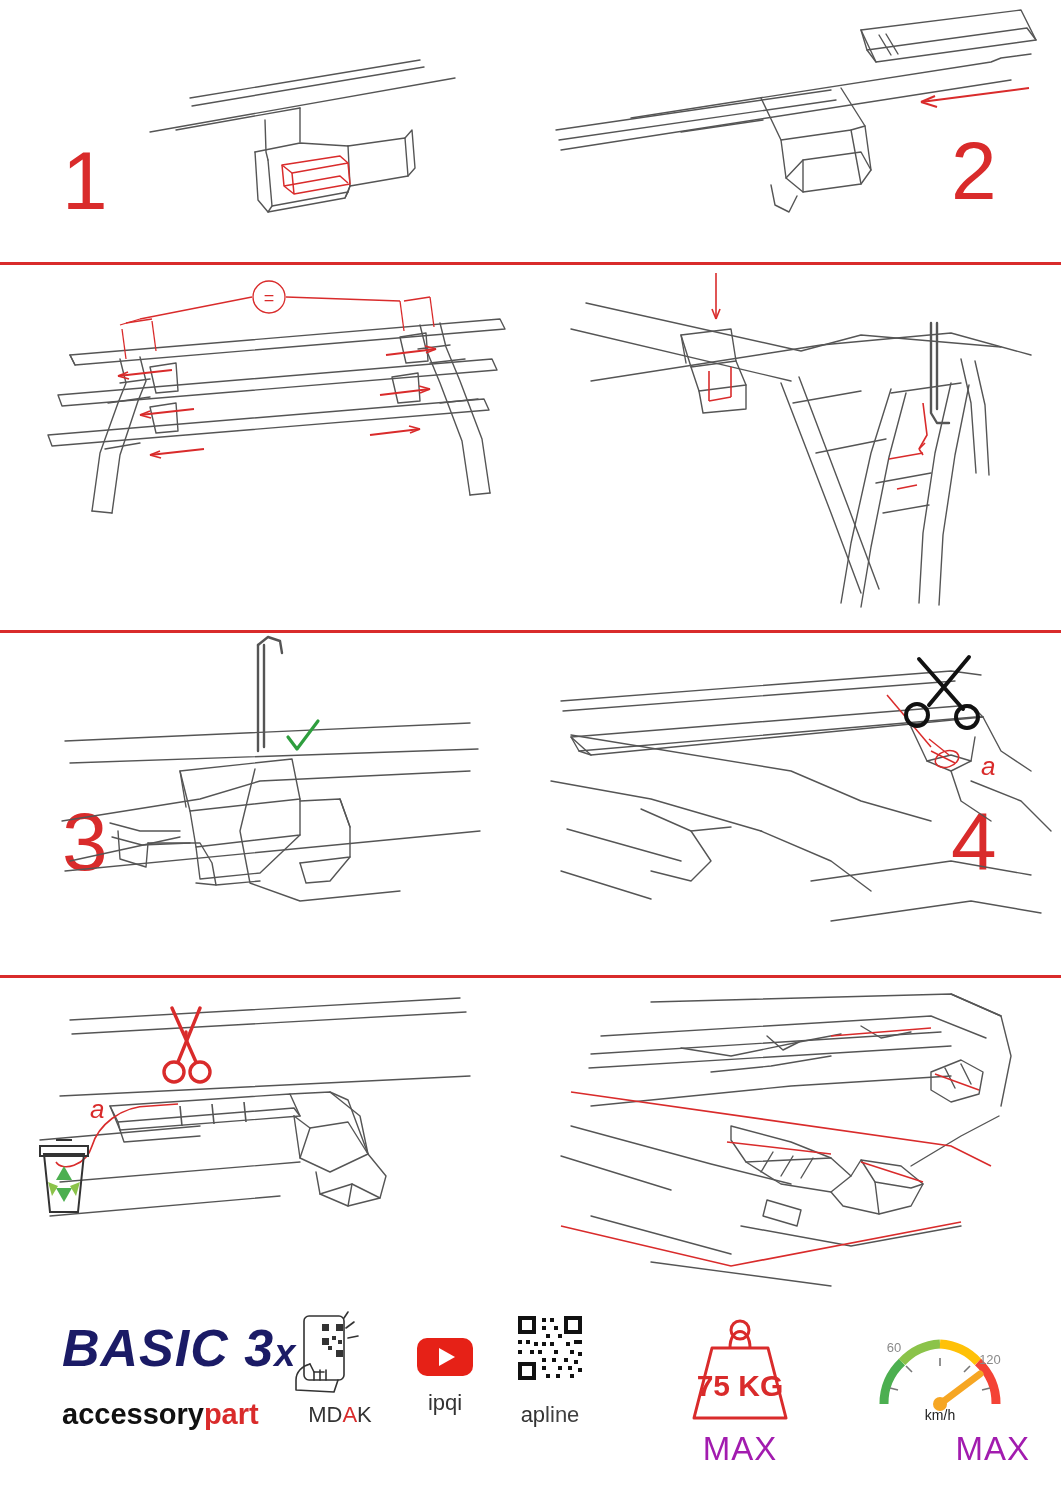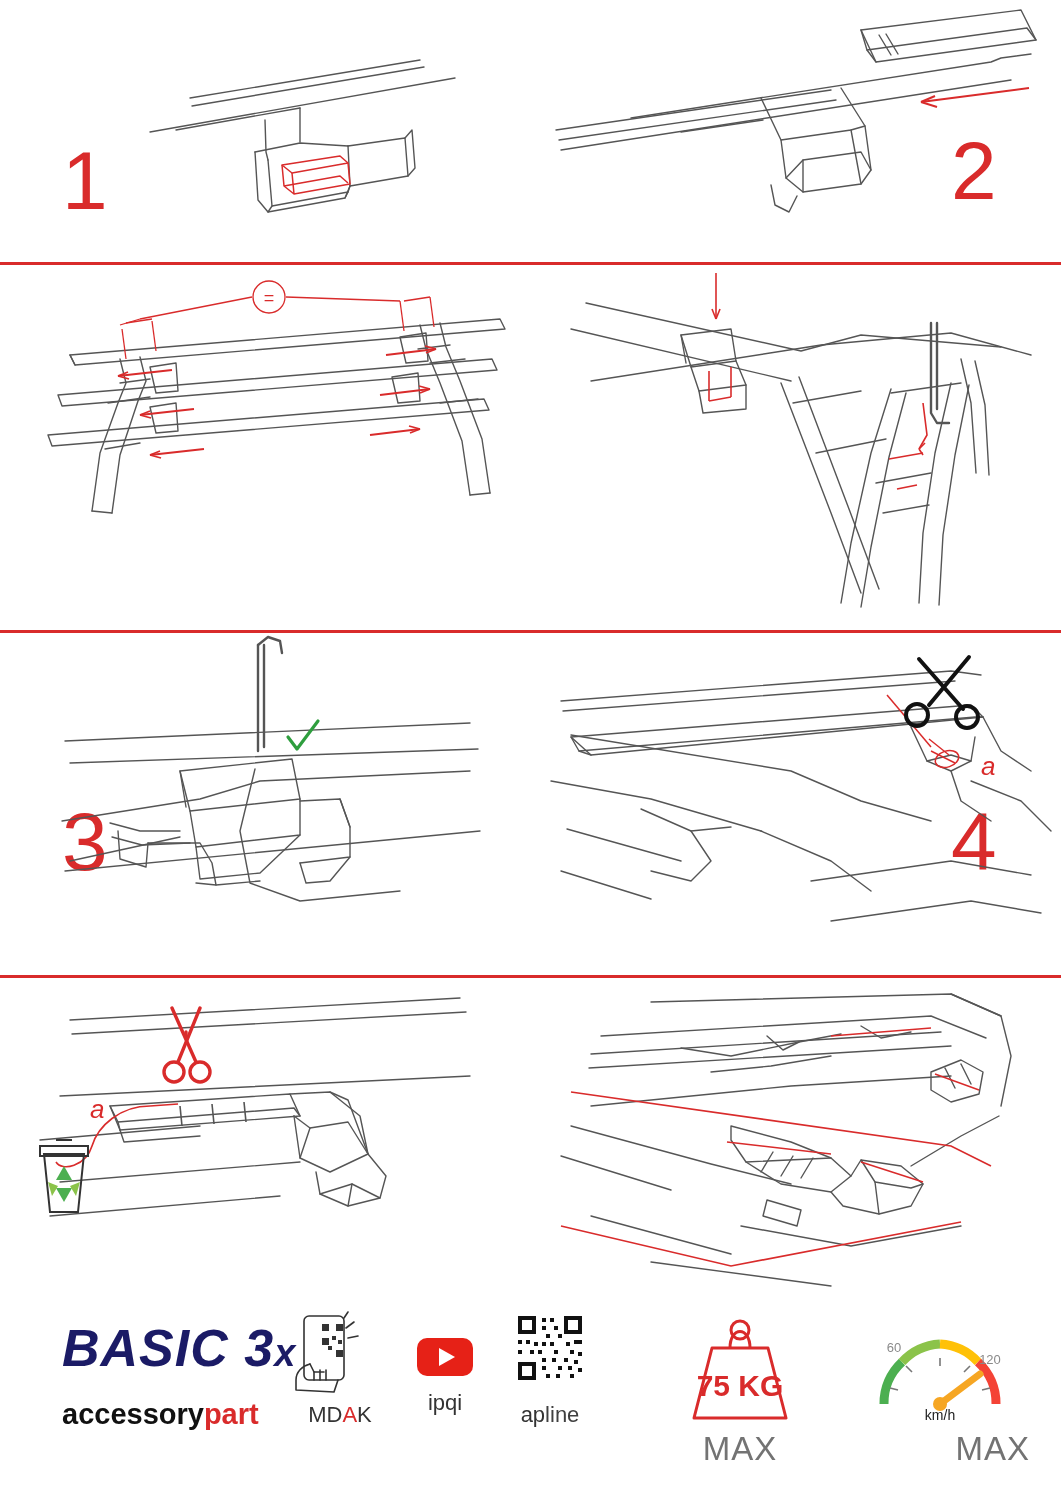--- a/index.html
+++ b/index.html
@@ -41,21 +41,21 @@
   .logo-label{
     font-family:"Liberation Sans", sans-serif;font-weight:400;font-size:22px;
     color:#333;white-space:nowrap;
   }
   .logo-label .mdak-a{color:#d92b2b;}
   .logo-label .ap-line{color:#404040;}
 
   .max-cell{position:absolute;text-align:center;}
   .max-word{
     font-family:"Liberation Sans", sans-serif;font-weight:400;font-size:33px;
-    color:#737373;letter-spacing:1px;margin-top:2px;
+    color:#a21caf;letter-spacing:1px;margin-top:2px;
   }
   .kg-text{
     font-family:"Liberation Sans", sans-serif;font-weight:700;font-size:30px;
     fill:#d92b2b;
   }
   .ticklbl{font-family:"Liberation Sans", sans-serif;font-size:13px;fill:#8a8a8a;}
   .kmh{font-family:"Liberation Sans", sans-serif;font-size:14px;fill:#222;}
   .lbl-a{font-family:"Liberation Sans", sans-serif;font-size:26px;fill:#d92b2b;font-style:italic;}
 </style>
 </head>

